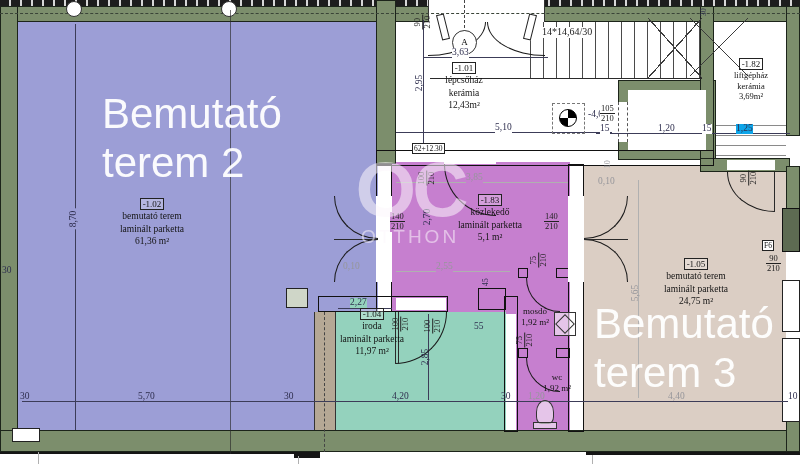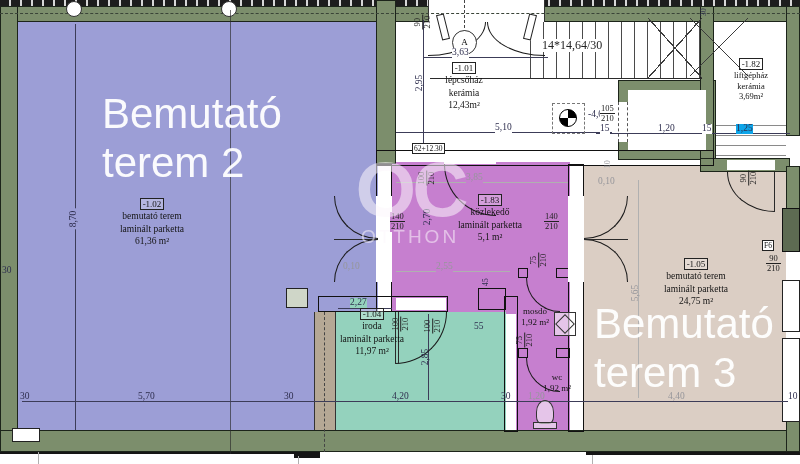--- a/index.html
+++ b/index.html
@@ -227,21 +227,21 @@
   <div class="dim gray" style="left:528px;top:392px">1,20</div>
   <div class="dim gray" style="left:668px;top:392px">4,40</div>
   <div class="dim" style="left:788px;top:392px">10</div>
 
   <div class="dim rot" style="left:64px;top:214px;background:#9c9ed6;padding:0 2px">8,70</div>
   <div class="dim" style="left:2px;top:266px">30</div>
 
   <div class="dim" style="left:452px;top:48px;background:#fff">3,63</div>
   <div class="dim rot" style="left:412px;top:78px">2,95</div>
   <div class="dim" style="left:495px;top:123px;background:#fff">5,10</div>
-  <div class="dim" style="left:541px;top:39px;font-size:12px;background:#fff;padding:0 1px;color:#222">14*14,64/30</div>
+  <div class="dim" style="left:541px;top:27px;font-size:10px;background:#fff;padding:0 1px;color:#222">14*14,64/30</div>
   <div class="tagbox" style="left:412px;top:143px">62+12.30</div>
 
   <div class="dim" style="left:600px;top:124px;background:#fff">15</div>
   <div class="dim" style="left:658px;top:124px">1,20</div>
   <div class="dim" style="left:702px;top:124px;background:#fff">15</div>
   <div class="dim" style="left:736px;top:124px;background:#0ea5e9">1,25</div>
   <div class="dim" style="left:600px;top:104px;background:#fff">
     <span class="frac"><span class="top">105</span><span class="bot">210</span></span>
   </div>
 

